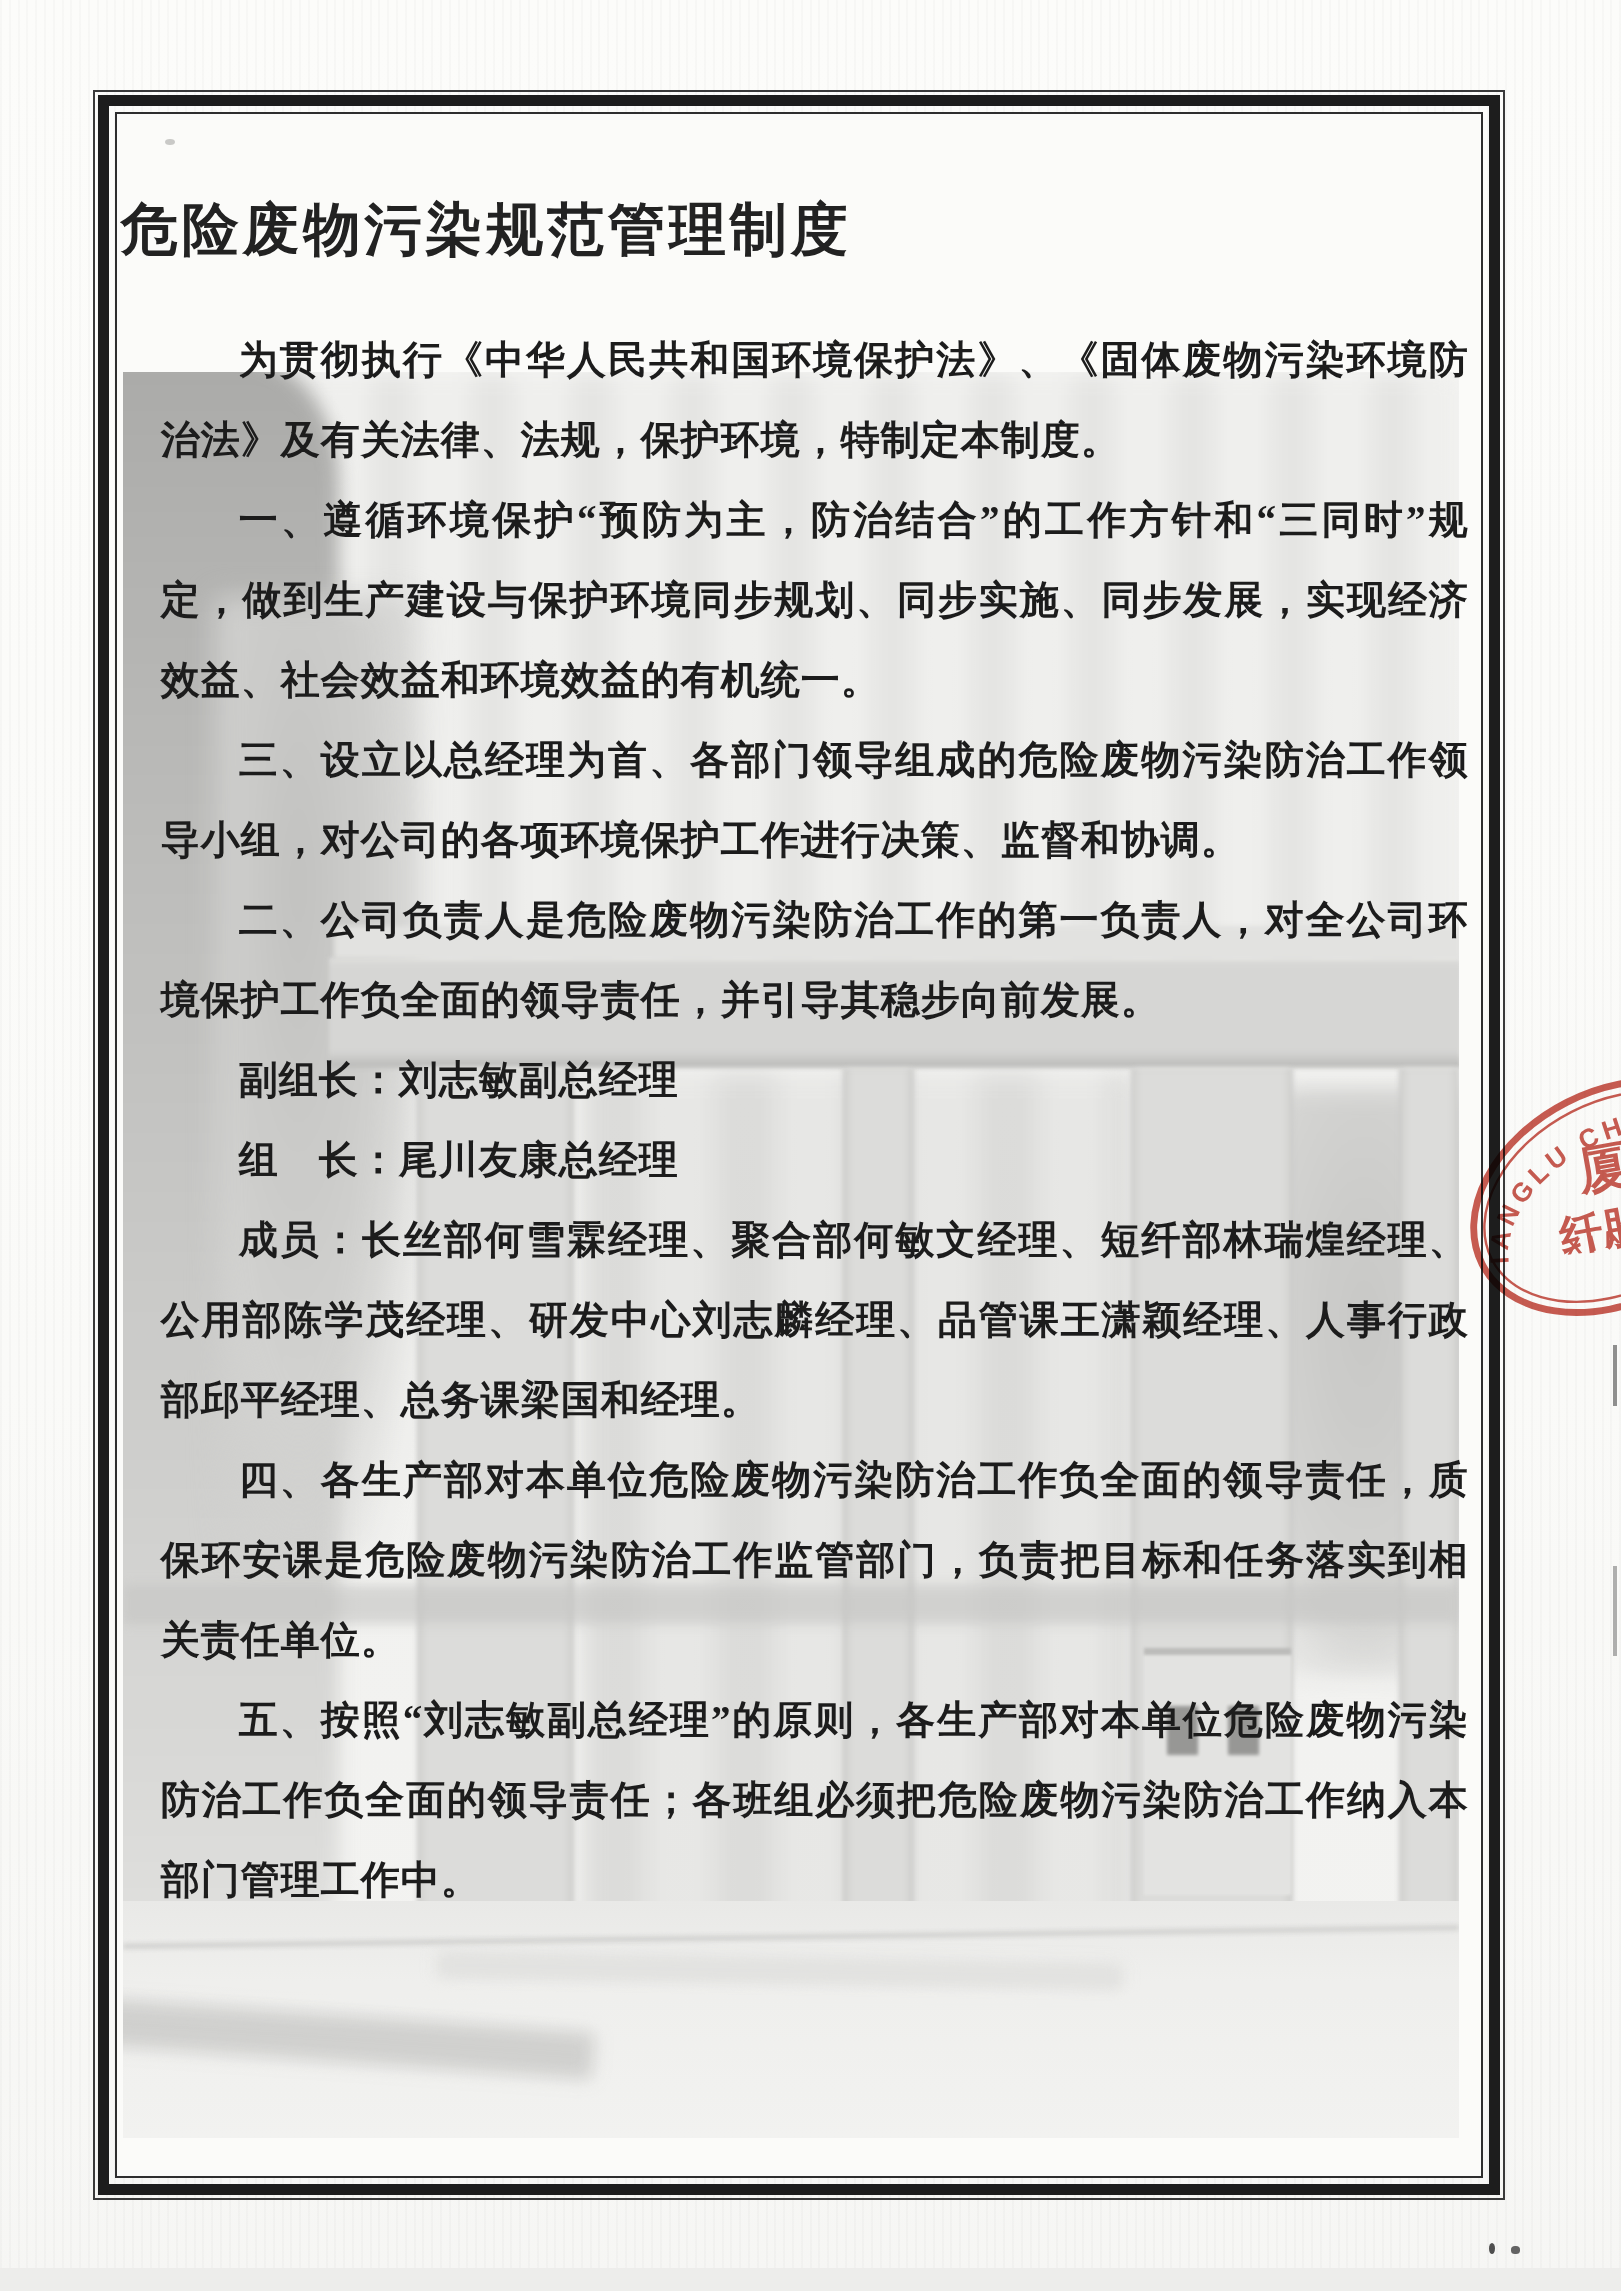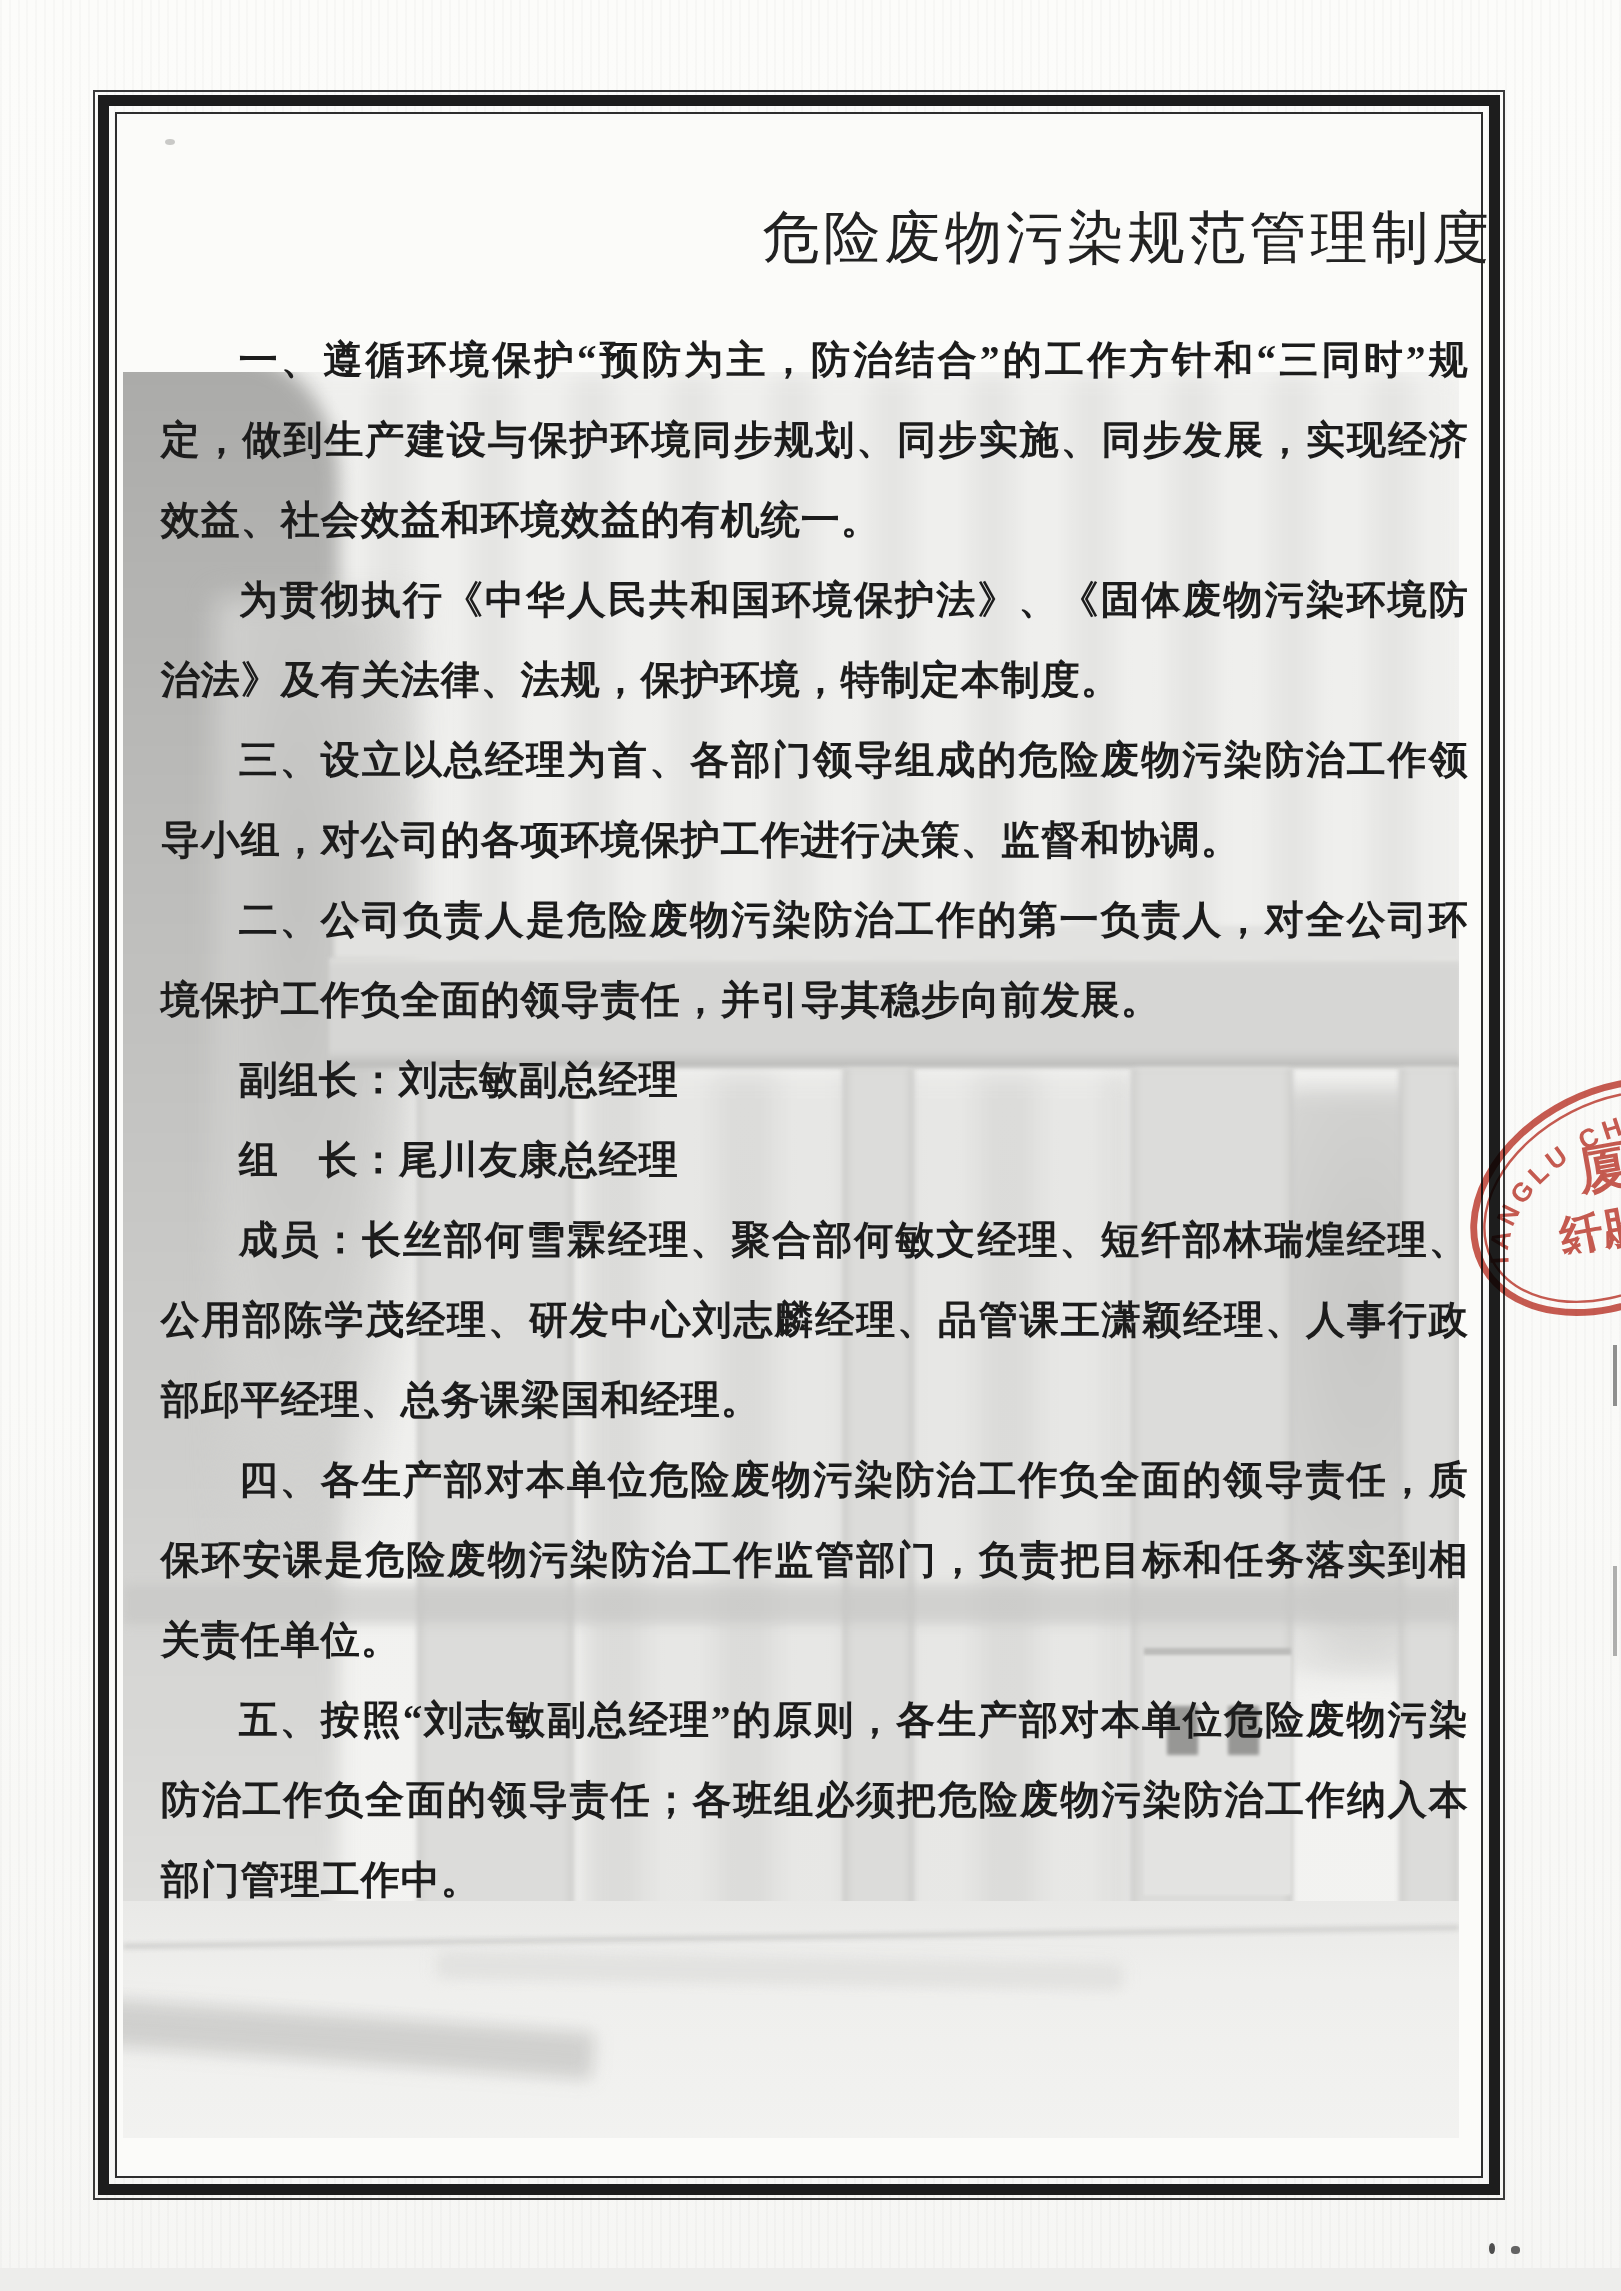--- a/index.html
+++ b/index.html
@@ -59,23 +59,23 @@
   .ph-window{position:absolute;background:#8f8f8d;width:31px;height:49px;top:51px;filter:blur(1px);}
   .ph-window.w1{left:23.5px;} .ph-window.w2{left:84px;}
   .ph-road{left:0;top:1529px;width:1336px;height:237px;
     background:linear-gradient(180deg,#e8e8e6 0%,#efefed 40%,#f2f2f0 100%);}
   .ph-curb{left:0;top:1562px;width:1336px;height:5.9px;background:#d2d2d0;filter:blur(2px);transform:rotate(-0.8deg);}
   .ph-streak{left:-39px;top:1643px;width:510px;height:47px;background:#c7c7c5;filter:blur(8.8px);transform:rotate(4deg);opacity:.85;}
   .ph-shadow2{left:314px;top:1586px;width:686px;height:25.5px;background:#dcdcda;filter:blur(7.8px);transform:rotate(1deg);opacity:.8;}
 
   
   .title{
-    position:absolute;left:0;top:74px;width:100%;margin:12px;z-index:4;
-    text-align:right;font-family:"Liberation Sans", sans-serif;
-    font-size:57px;font-weight:400;letter-spacing:3.9px;color:#222;
+    position:absolute;left:0;top:74px;width:100%;margin:4px;z-index:4;
+    text-align:left;font-family:"Liberation Sans", sans-serif;
+    font-size:57px;font-weight:700;letter-spacing:3.9px;color:#222;
   }
   .body-text{
     position:absolute;left:44px;top:206px;width:1308px;z-index:4;
     font-size:39px;line-height:80px;color:#1c1c1c;font-weight:600;
     letter-spacing:1px;text-align:justify;
   }
   .body-text p{margin:0;text-indent:2em;}
 
   
   .stamp{position:absolute;left:1414px;top:1035px;width:421px;height:328px;z-index:6;
@@ -121,22 +121,22 @@
           </div>
           <div class="ph ph-road"></div>
           <div class="ph ph-curb"></div>
           <div class="ph ph-shadow2"></div>
           <div class="ph ph-streak"></div>
         </div>
 
         <h1 class="title">危险废物污染规范管理制度</h1>
 
         <div class="body-text">
+          <p>为贯彻执行《中华人民共和国环境保护法》、《固体废物污染环境防治法》及有关法律、法规，保护环境，特制定本制度。</p>
           <p>一、遵循环境保护“预防为主，防治结合”的工作方针和“三同时”规定，做到生产建设与保护环境同步规划、同步实施、同步发展，实现经济效益、社会效益和环境效益的有机统一。</p>
-          <p>为贯彻执行《中华人民共和国环境保护法》、《固体废物污染环境防治法》及有关法律、法规，保护环境，特制定本制度。</p>
           <p>三、设立以总经理为首、各部门领导组成的危险废物污染防治工作领导小组，对公司的各项环境保护工作进行决策、监督和协调。</p>
           <p>二、公司负责人是危险废物污染防治工作的第一负责人，对全公司环境保护工作负全面的领导责任，并引导其稳步向前发展。</p>
           <p>副组长：刘志敏副总经理</p>
           <p>组　长：尾川友康总经理</p>
           <p>成员：长丝部何雪霖经理、聚合部何敏文经理、短纤部林瑞煌经理、公用部陈学茂经理、研发中心刘志麟经理、品管课王潇颖经理、人事行政部邱平经理、总务课梁国和经理。</p>
           <p>四、各生产部对本单位危险废物污染防治工作负全面的领导责任，质保环安课是危险废物污染防治工作监管部门，负责把目标和任务落实到相关责任单位。</p>
           <p>五、按照“刘志敏副总经理”的原则，各生产部对本单位危险废物污染防治工作负全面的领导责任；各班组必须把危险废物污染防治工作纳入本部门管理工作中。</p>
         </div>
 
       </div>

